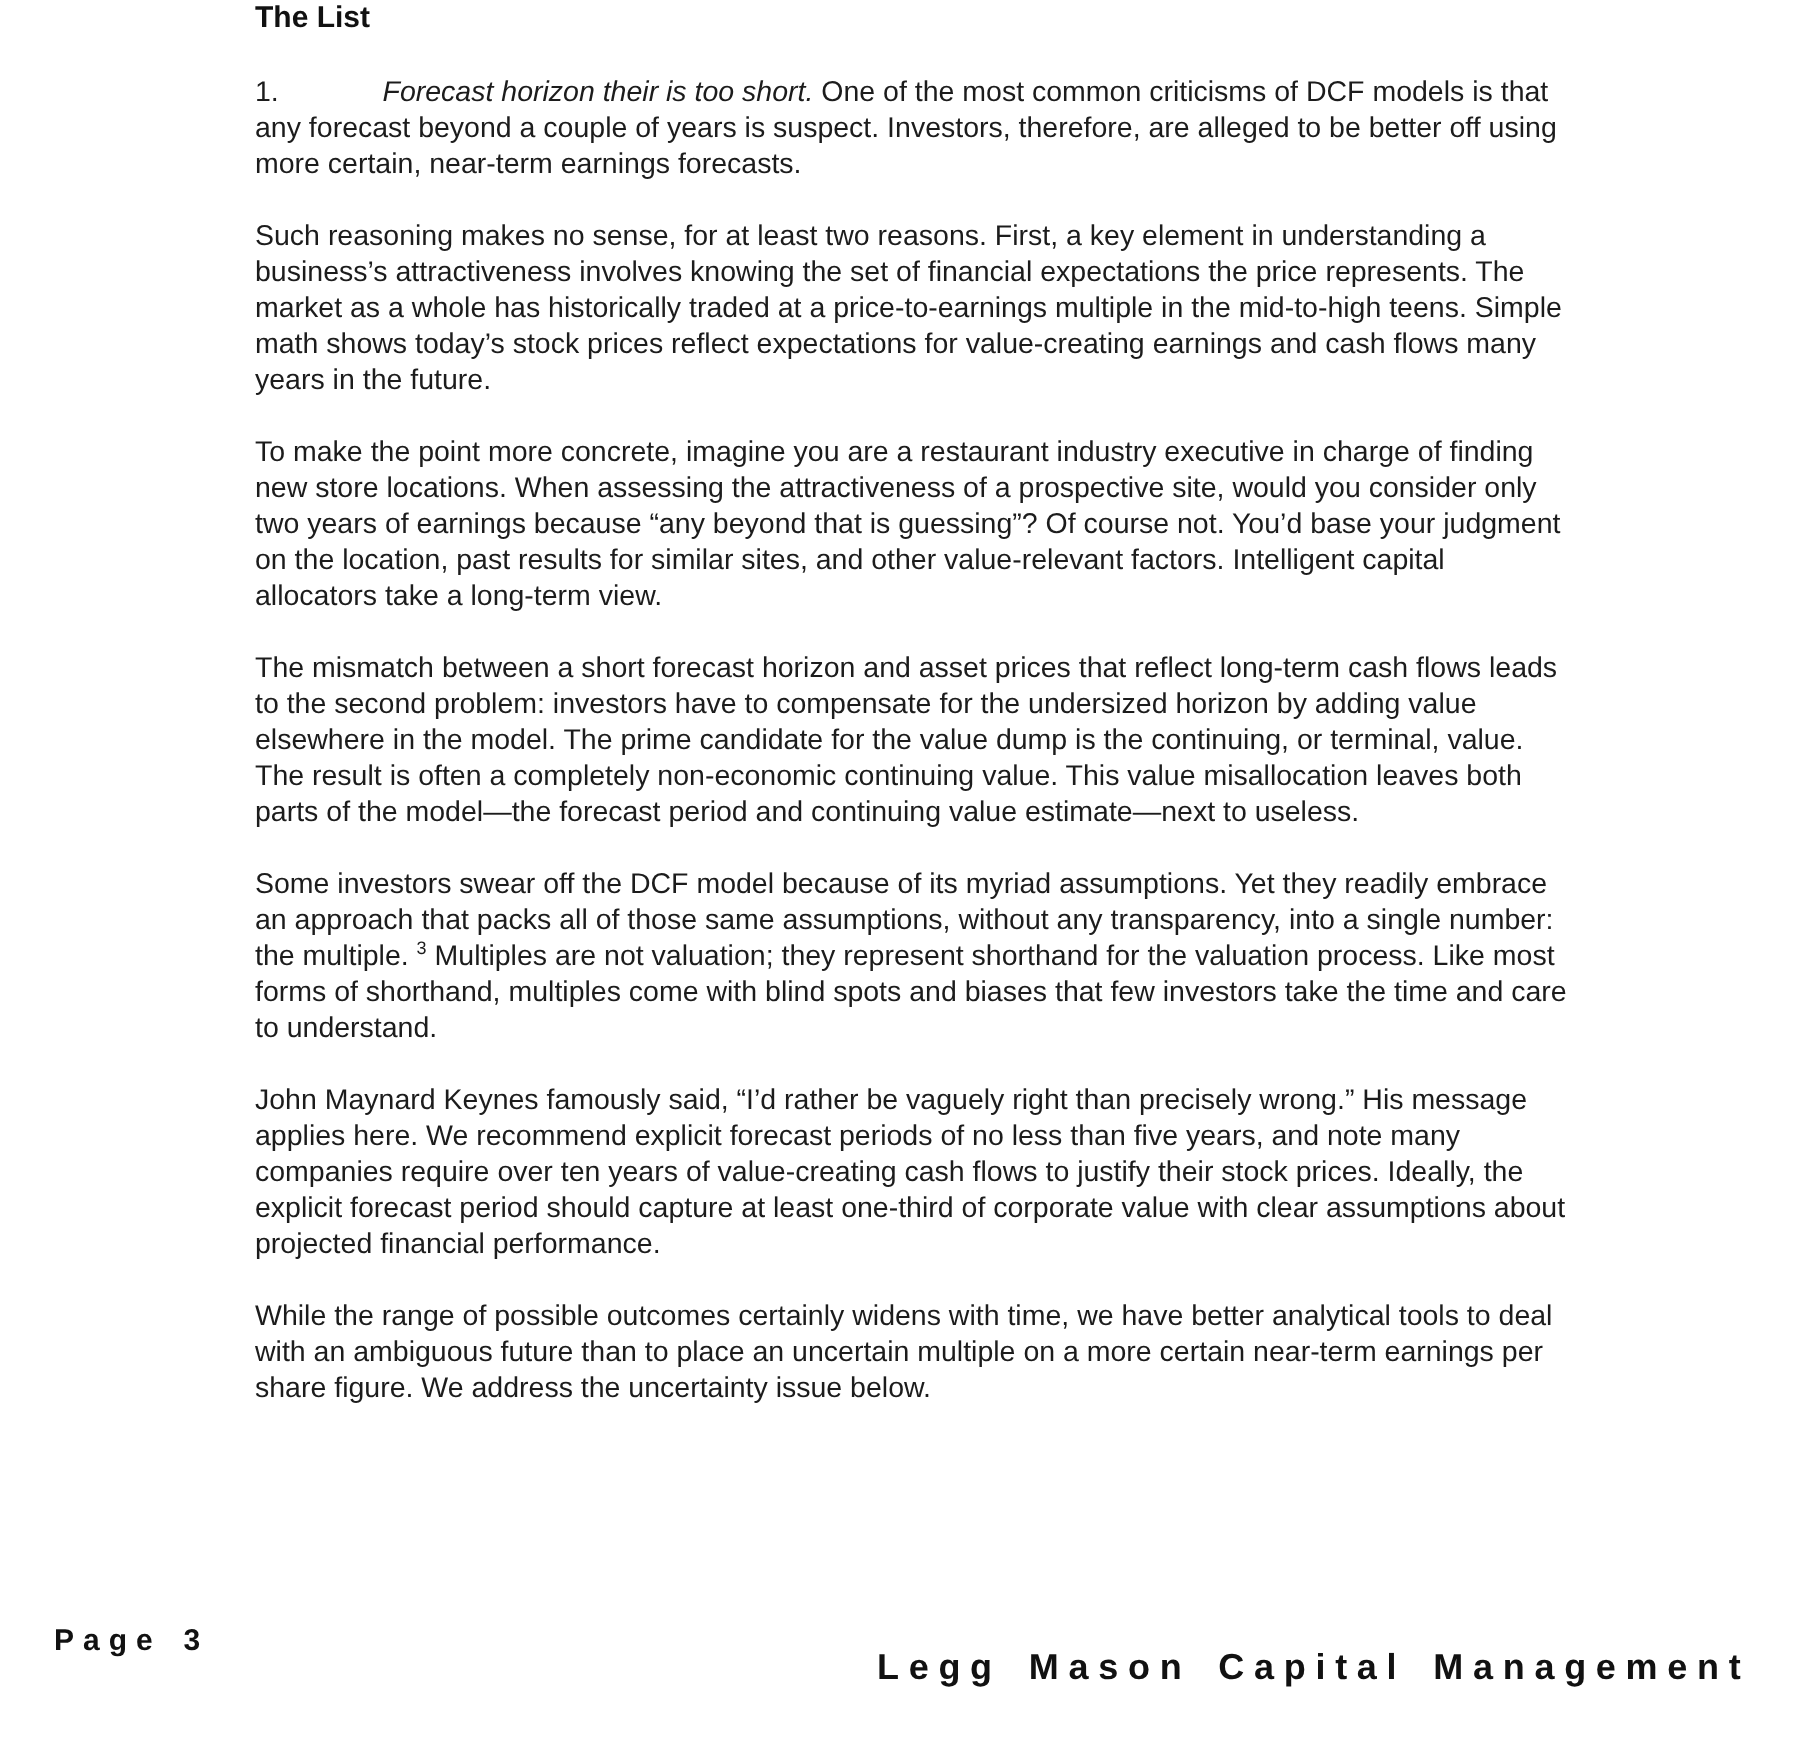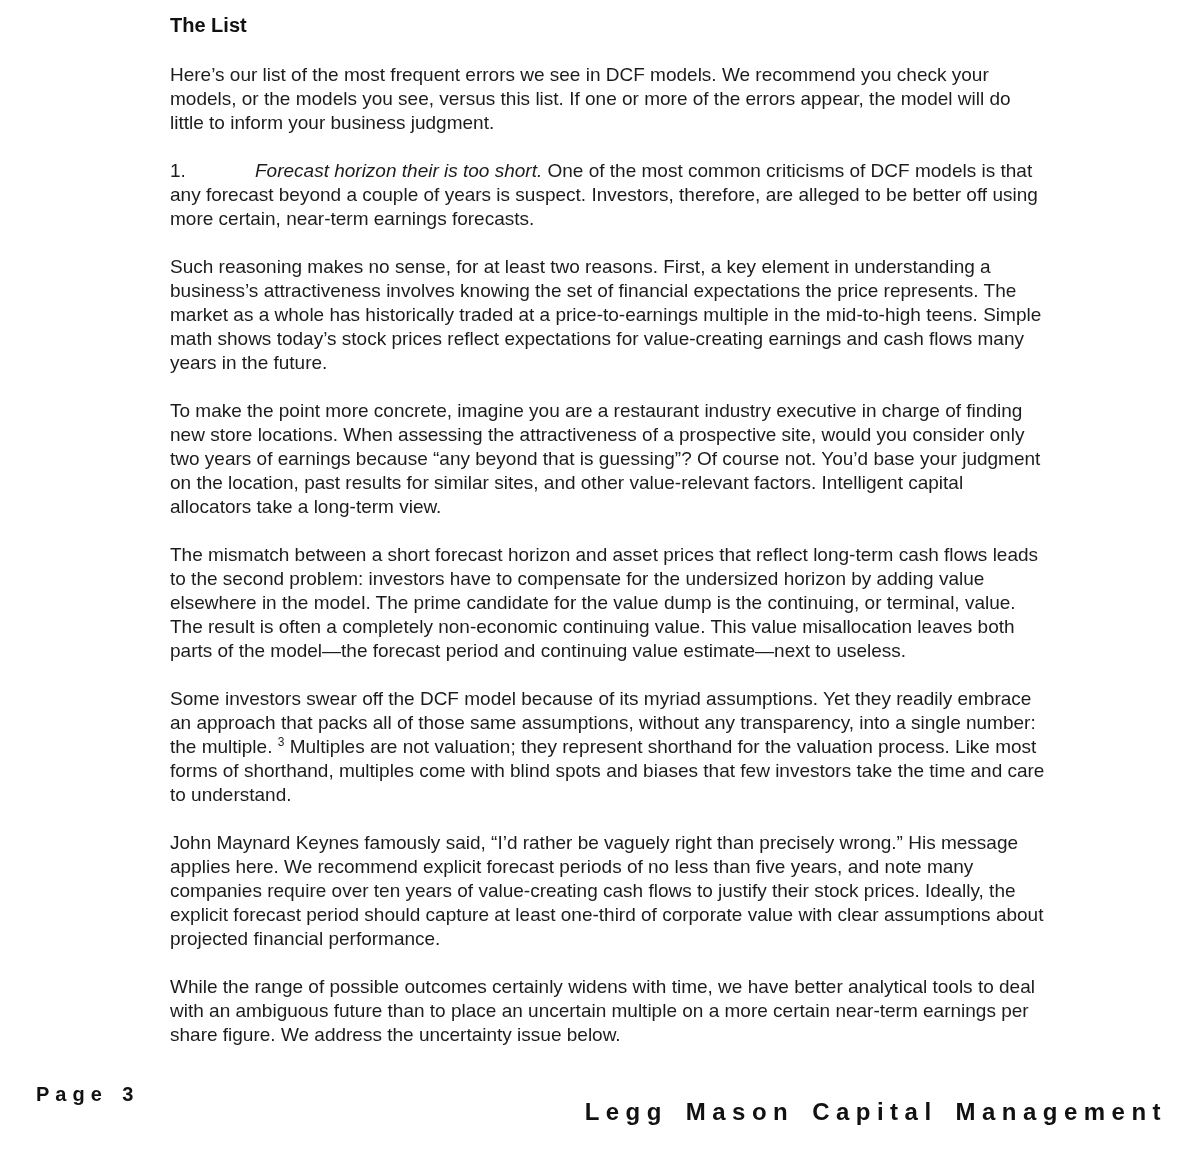--- a/index.html
+++ b/index.html
@@ -13,21 +13,21 @@
     width: 1200px;
     height: 1162px;
     background: #ffffff;
     font-family: "Liberation Sans", sans-serif;
     color: #1c1c1c;
     overflow: hidden;
   }
   .content {
     position: absolute;
     left: 170px;
-    top: 13px;
+    top: 0;
     width: 876px;
   }
   .doc-heading {
     font-size: 20px;
     line-height: 24px;
     font-weight: bold;
     color: #111111;
     margin: 0 0 26px 0;
   }
   .doc-para {
@@ -72,21 +72,20 @@
   }
 </style>
 </head>
 <body>
 
 <div class="page">
   <div class="content">
 
     <h1 class="doc-heading">The List</h1>
 
-    <p class="doc-para">Here’s our list of the most frequent errors we see in DCF models. We recommend you check your models, or the models you see, versus this list. If one or more of the errors appear, the model will do little to inform your business judgment.</p>
 
     <p class="doc-para"><span class="num">1.</span><span class="italic">Forecast horizon their is too short.</span><span> One of the most common criticisms of DCF models is that any forecast beyond a couple of years is suspect. Investors, therefore, are alleged to be better off using more certain, near-term earnings forecasts.</span></p>
 
     <p class="doc-para">Such reasoning makes no sense, for at least two reasons. First, a key element in understanding a business’s attractiveness involves knowing the set of financial expectations the price represents. The market as a whole has historically traded at a price-to-earnings multiple in the mid-to-high teens. Simple math shows today’s stock prices reflect expectations for value-creating earnings and cash flows many years in the future.</p>
 
     <p class="doc-para">To make the point more concrete, imagine you are a restaurant industry executive in charge of finding new store locations. When assessing the attractiveness of a prospective site, would you consider only two years of earnings because “any beyond that is guessing”?  Of course not. You’d base your judgment on the location, past results for similar sites, and other value-relevant factors. Intelligent capital allocators take a long-term view.</p>
 
     <p class="doc-para">The mismatch between a short forecast horizon and asset prices that reflect long-term cash flows leads to the second problem: investors have to compensate for the undersized horizon by adding value elsewhere in the model. The prime candidate for the value dump is the continuing, or terminal, value.  The result is often a completely non-economic continuing value. This value misallocation leaves both parts of the model—the forecast period and continuing value estimate—next to useless.</p>
 
     <p class="doc-para"><span>Some investors swear off the DCF model because of its myriad assumptions.  Yet they readily embrace an approach that packs all of those same assumptions, without any transparency, into a single number: the multiple. </span><sup class="fn">3</sup><span> Multiples are not valuation; they represent shorthand for the valuation process. Like most forms of shorthand, multiples come with blind spots and biases that few investors take the time and care to understand.</span></p>

